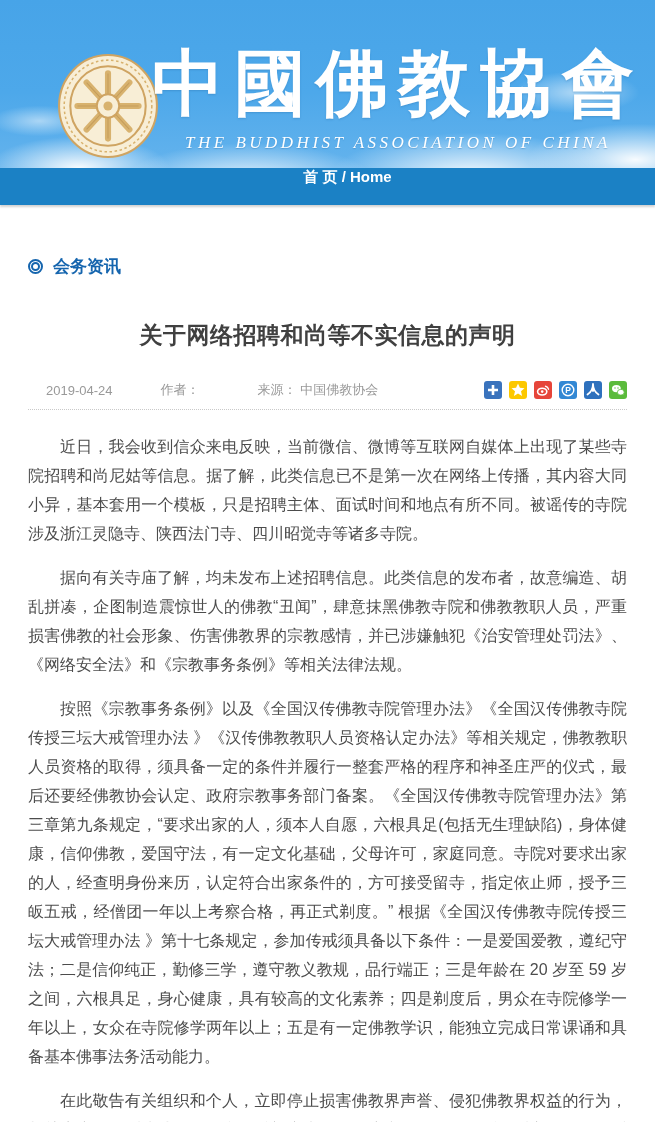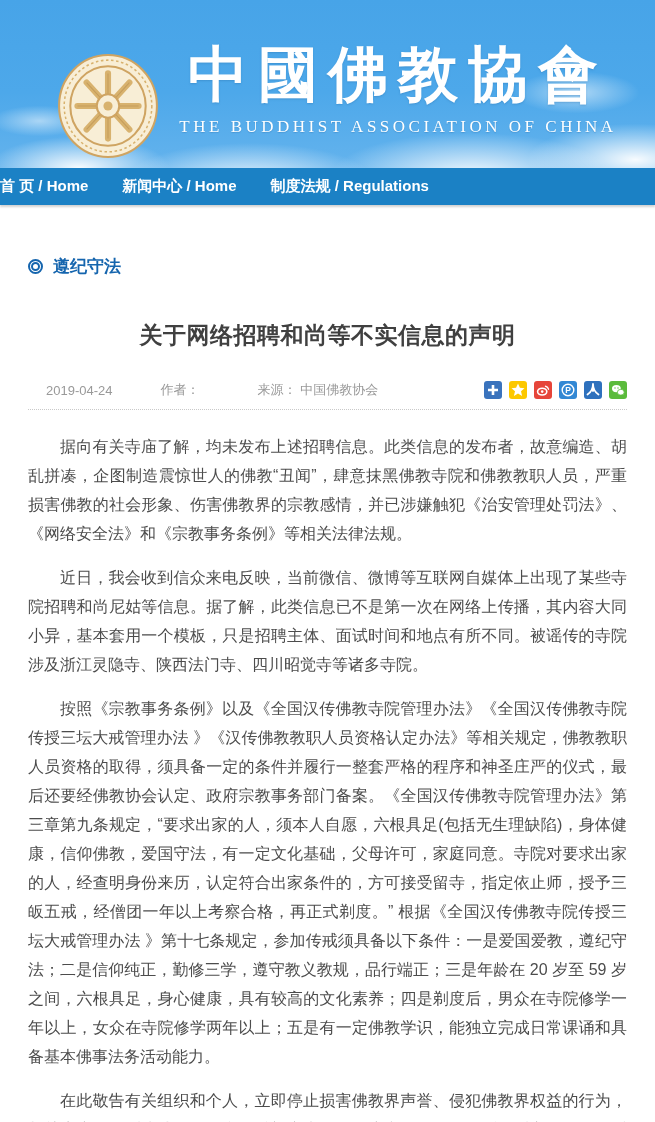--- a/index.html
+++ b/index.html
@@ -18,32 +18,33 @@
       radial-gradient(ellipse 200px 60px at 72% 104%, rgba(255,255,255,.9), rgba(255,255,255,0) 70%),
       radial-gradient(ellipse 150px 50px at 97% 95%, rgba(255,255,255,.95), rgba(255,255,255,0) 72%),
       radial-gradient(ellipse 90px 30px at 88% 55%, rgba(255,255,255,.55), rgba(255,255,255,0) 70%),
       radial-gradient(ellipse 70px 22px at 6% 72%, rgba(255,255,255,.5), rgba(255,255,255,0) 70%),
       linear-gradient(180deg,#47a4e8 0%, #4da8ea 55%, #64b3ed 100%);
   }
   .logo-wheel{ position:absolute; left:57px; top:53px; width:102px; height:106px; }
   .brand{ position:absolute; left:152px; top:34px; width:492px; text-align:center; color:#fff; }
   .brand-cn{
     font-family:"DejaVu Serif","Liberation Serif",serif;
-    font-size:60px; font-weight:bold; letter-spacing:10px; line-height:1.35;
+    font-size:72px; font-weight:bold; letter-spacing:10px; line-height:1.35;
     white-space:nowrap; text-shadow:0 1px 2px rgba(40,110,170,.35);
   }
   .brand-en{
     font-family:"Liberation Serif","DejaVu Serif",serif;
     font-size:17px; letter-spacing:3.5px; margin-top:2px; white-space:nowrap;
     text-shadow:0 1px 1px rgba(40,110,170,.35);
+    font-style:italic;
   }
   
   .main-nav{
     height:37px; background:#1b81c5; display:flex; align-items:center;
-    gap:34px; box-shadow:0 2px 2px rgba(0,0,0,.18);
+    gap:34px; padding-left:40px; box-shadow:0 2px 2px rgba(0,0,0,.18);flex-direction:column;
   }
   .main-nav a{
     color:#ffffff; text-decoration:none; font-size:15px; font-weight:bold;
     white-space:nowrap; cursor:pointer;
   }
   
   .content{ padding:0 28px; }
   .section-head{
     margin-top:50px; display:flex; align-items:center; gap:10px;
     color:#1565ae; font-size:17px; font-weight:bold;
@@ -117,21 +118,21 @@
   <a>首 页 / Home</a>
   <a>新闻中心 / Home</a>
   <a>制度法规 / Regulations</a>
 
 </nav>
 
 <main class="content">
 
   <div class="section-head">
     <span class="bullseye"></span>
-    <span>遵纪守法</span>
+    <span>会务资讯</span>
   </div>
 
   <h1 class="article-title">关于网络招聘和尚等不实信息的声明</h1>
 
   <div class="meta-row">
     <span class="meta-date">2019-04-24</span>
     <span class="meta-author">作者：</span>
     <span class="meta-source"><span>来源：</span> <span>中国佛教协会</span></span>
     <div class="share-bar">
       <span class="share-ic ic-more">
@@ -167,20 +168,20 @@
             <ellipse cx="5.4" cy="5.6" rx="4.4" ry="3.7" fill="#fff"></ellipse>
             <ellipse cx="9.8" cy="9.2" rx="3.4" ry="2.9" fill="#fff" stroke="#5bbb3c" stroke-width="0.8"></ellipse>
             <circle cx="4" cy="5" r="0.7" fill="#5bbb3c"></circle>
             <circle cx="7" cy="5" r="0.7" fill="#5bbb3c"></circle>
           </svg>
       </span>
     </div>
   </div>
 
   <article>
+    <p>近日，我会收到信众来电反映，当前微信、微博等互联网自媒体上出现了某些寺院招聘和尚尼姑等信息。据了解，此类信息已不是第一次在网络上传播，其内容大同小异，基本套用一个模板，只是招聘主体、面试时间和地点有所不同。被谣传的寺院涉及浙江灵隐寺、陕西法门寺、四川昭觉寺等诸多寺院。</p>
     <p>据向有关寺庙了解，均未发布上述招聘信息。此类信息的发布者，故意编造、胡乱拼凑，企图制造震惊世人的佛教“丑闻”，肆意抹黑佛教寺院和佛教教职人员，严重损害佛教的社会形象、伤害佛教界的宗教感情，并已涉嫌触犯《治安管理处罚法》、《网络安全法》和《宗教事务条例》等相关法律法规。</p>
-    <p>近日，我会收到信众来电反映，当前微信、微博等互联网自媒体上出现了某些寺院招聘和尚尼姑等信息。据了解，此类信息已不是第一次在网络上传播，其内容大同小异，基本套用一个模板，只是招聘主体、面试时间和地点有所不同。被谣传的寺院涉及浙江灵隐寺、陕西法门寺、四川昭觉寺等诸多寺院。</p>
     <p>按照《宗教事务条例》以及《全国汉传佛教寺院管理办法》《全国汉传佛教寺院传授三坛大戒管理办法 》《汉传佛教教职人员资格认定办法》等相关规定，佛教教职人员资格的取得，须具备一定的条件并履行一整套严格的程序和神圣庄严的仪式，最后还要经佛教协会认定、政府宗教事务部门备案。《全国汉传佛教寺院管理办法》第三章第九条规定，“要求出家的人，须本人自愿，六根具足(包括无生理缺陷)，身体健康，信仰佛教，爱国守法，有一定文化基础，父母许可，家庭同意。寺院对要求出家的人，经查明身份来历，认定符合出家条件的，方可接受留寺，指定依止师，授予三皈五戒，经僧团一年以上考察合格，再正式剃度。” 根据《全国汉传佛教寺院传授三坛大戒管理办法 》第十七条规定，参加传戒须具备以下条件：一是爱国爱教，遵纪守法；二是信仰纯正，勤修三学，遵守教义教规，品行端正；三是年龄在 20 岁至 59 岁之间，六根具足，身心健康，具有较高的文化素养；四是剃度后，男众在寺院修学一年以上，女众在寺院修学两年以上；五是有一定佛教学识，能独立完成日常课诵和具备基本佛事法务活动能力。</p>
     <p>在此敬告有关组织和个人，立即停止损害佛教界声誉、侵犯佛教界权益的行为，相关寺庙保留诉诸法律的权利。希望广大网络用户和信教群众不听信谣言，不传播谣言。</p>
 
   </article>
 
 </main>
 
 </body></html>

